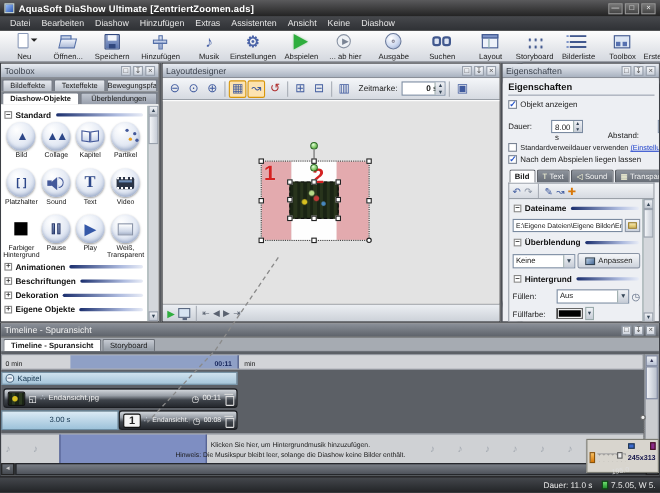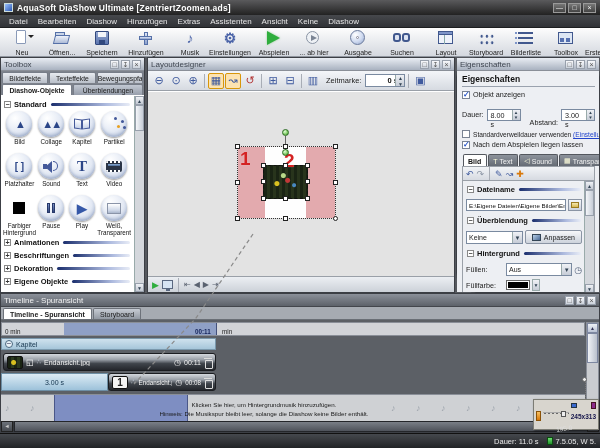--- a/index.html
+++ b/index.html
@@ -124,21 +124,21 @@
   .mon:after{content:"";position:absolute;left:3px;top:8px;width:4px;height:2px;background:#5a6880;}
 
   
   .props{right:0;top:57px;width:144px;bottom:155px;border-radius:20px;}
   .pbody{flex:1;background:#edeff3;padding:2px 4px 0 5px;overflow:hidden;font-size:7.2px;position:relative;}
   .phead{font-weight:bold;font-size:8.5px;border-bottom:1px solid #9aa2ae;padding:1px 0 2px 0;margin-bottom:3px;color:#111;}
   .chkrow{display:flex;align-items:flex-end;margin:2px 0;white-space:nowrap;}
   .chk{width:8px;height:8px;background:#fff;border:1px solid #7a8494;margin-right:3px;position:relative;flex:0 0 8px;}
   .chk.on:after{content:"✓";position:absolute;left:0px;top:-2px;font-size:8px;color:#2050c8;font-weight:bold;}
   .link{color:#2244cc;text-decoration:underline;}
-  .spinrow{display:flex;align-items:center;gap:3px;margin:3px 0;}
+  .spinrow{display:flex;align-items:center;gap:17px;margin:3px 0;}
   .spin{width:40px;height:12px;background:#fff;border:1px solid #7a8aa0;position:relative;padding:1px 10px 0 3px;}
   .spin .ud{position:absolute;right:0;top:0;bottom:0;width:8px;background:linear-gradient(#f0f2f6,#c6ccd6);border-left:1px solid #9aa;font-size:4.5px;line-height:5.5px;text-align:center;color:#345;}
   .ptabs{display:flex;margin-top:5px;padding:0 1px;gap:1px;background:transparent;}
   .ptab{display:flex;align-items:center;gap:2px;font-size:7px;padding:2px 5px 1px 4px;background:linear-gradient(#8d939c,#666c75);color:#f2f2f2;border:1px solid #53575e;border-bottom:none;border-radius:2px 2px 0 0;}
   .ptab.active{background:#fff;color:#111;font-weight:bold;}
   .ptab .ticn{font-size:7px;color:#ffd;}
   .ptoolbar{background:linear-gradient(#f2f4f7,#d6dae1);border:1px solid #9aa0a8;border-bottom:none;display:flex;align-items:center;height:14px;padding:0 3px;gap:3px;}
   .ptoolbar span{font-size:9px;color:#3f5a9e;}
   .ptoolbar .or{color:#d8780a;}
   .parea{border:1px solid #9aa0a8;background:#edeff3;padding:2px 12px 0 3px;position:relative;height:114px;overflow:hidden;}

